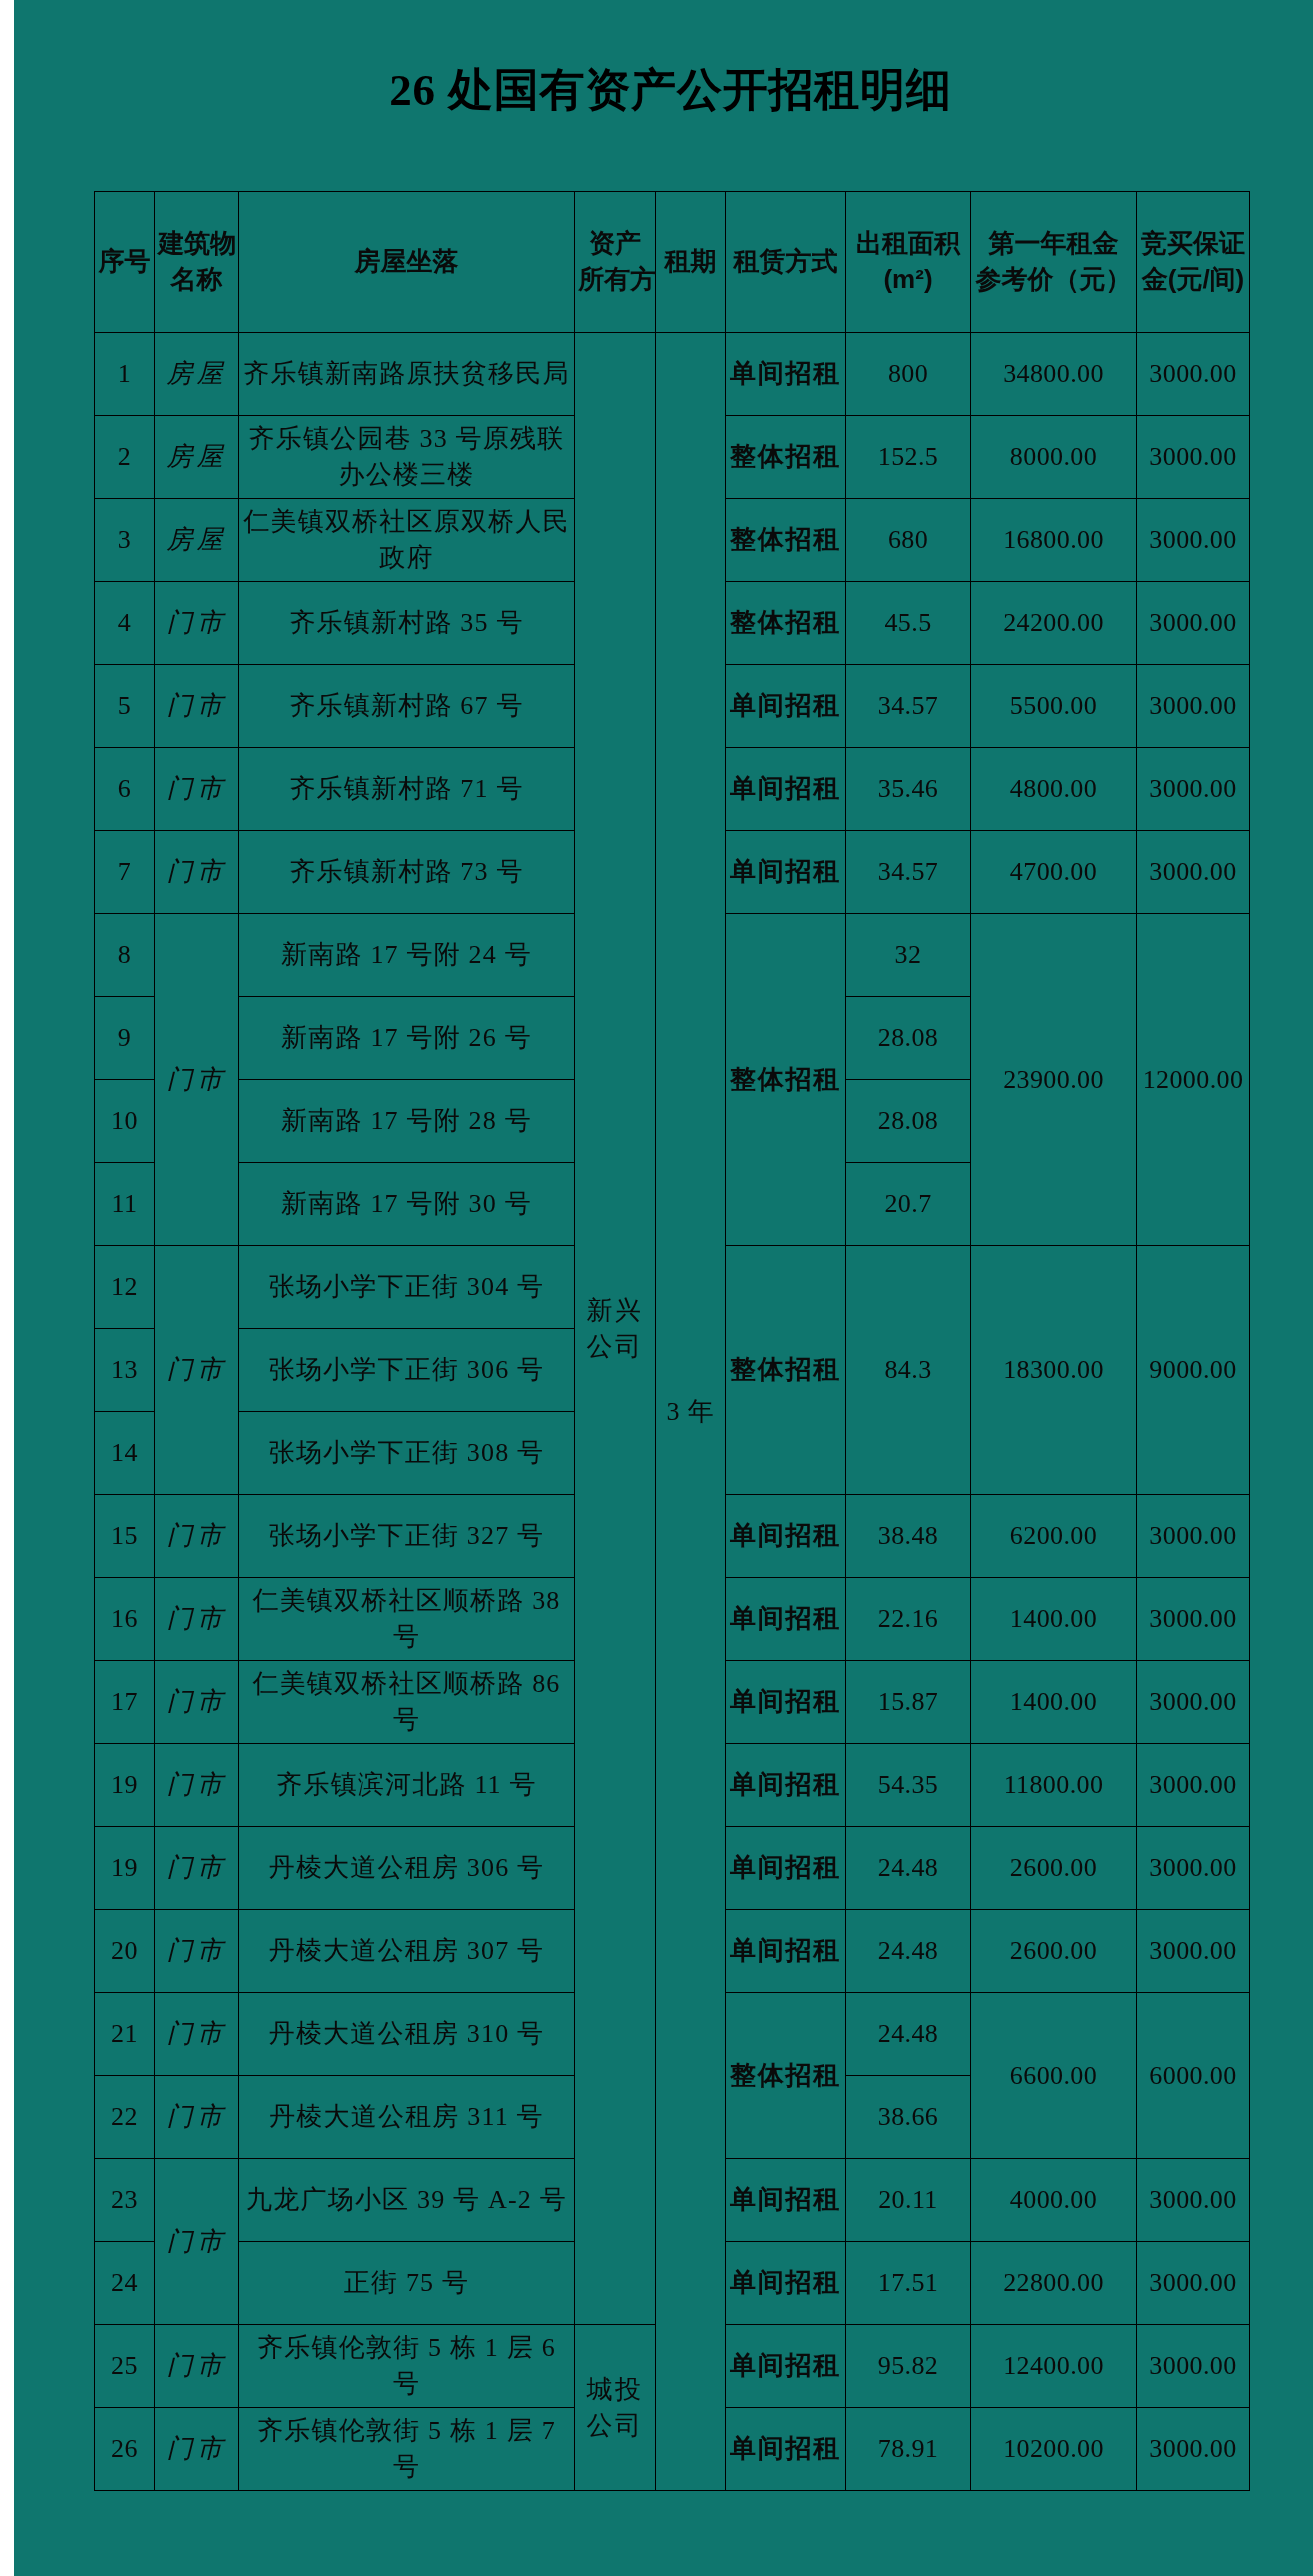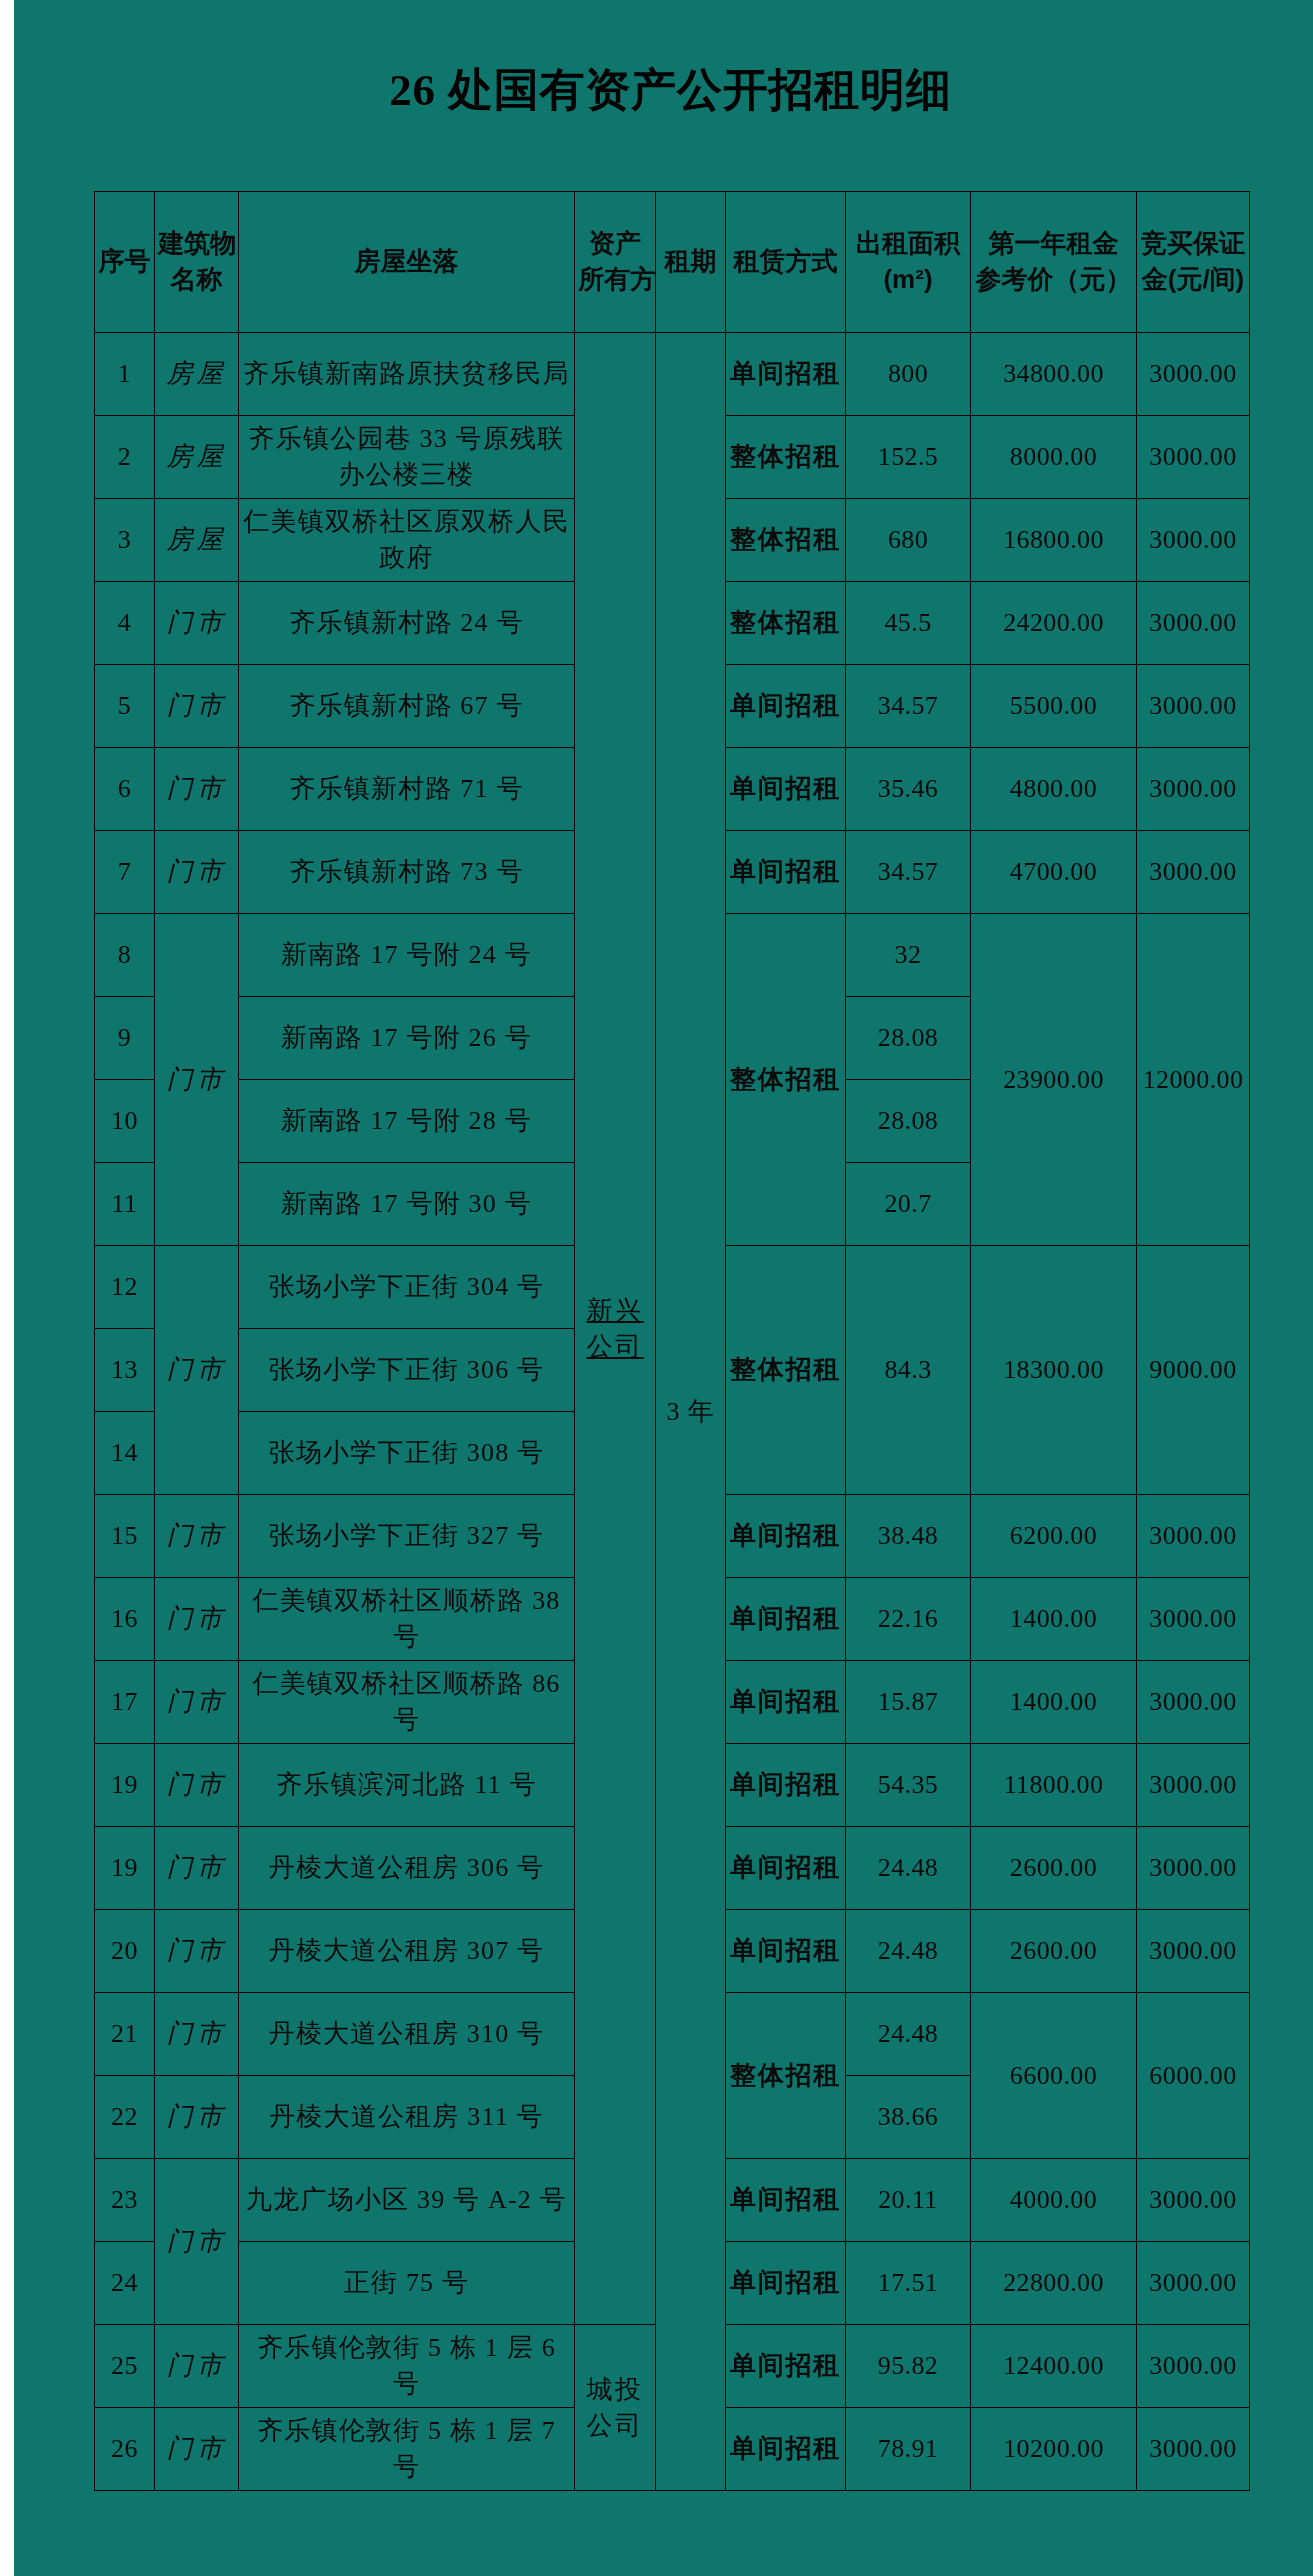--- a/index.html
+++ b/index.html
@@ -49,21 +49,21 @@
     padding:1.7px 0;
   }
   td.num{
     font-family:"Liberation Serif","DejaVu Serif",serif;
     letter-spacing:0.4px;
   }
   td.bld{letter-spacing:4.1px;font-style:italic;}
   td.addr{letter-spacing:1.2px;}
   td.mode{letter-spacing:1.7px;font-weight:bold;}
   td.own{white-space:pre;letter-spacing:2.5px;line-height:1.5;}
-  td.vtop-owner{vertical-align:top;padding-top:569px;text-decoration:underline;}
+  td.vtop-owner{vertical-align:top;padding-top:569px;}
   td.vtop-term{vertical-align:top;padding-top:586px;letter-spacing:0.8px;}
 </style>
 </head>
 <body>
 
 <div class="page">
   <div class="title">26 处国有资产公开招租明细</div>
 
   <table class="rental">
     <colgroup>
@@ -122,21 +122,21 @@
         <td class="bld">房屋</td>
         <td class="addr">仁美镇双桥社区原双桥人民政府</td>
         <td class="mode">整体招租</td>
         <td class="num">680</td>
         <td class="num">16800.00</td>
         <td class="num">3000.00</td>
       </tr>
       <tr>
         <td class="num">4</td>
         <td class="bld">门市</td>
-        <td class="addr">齐乐镇新村路 24 号</td>
+        <td class="addr">齐乐镇新村路 35 号</td>
         <td class="mode">整体招租</td>
         <td class="num">45.5</td>
         <td class="num">24200.00</td>
         <td class="num">3000.00</td>
       </tr>
       <tr>
         <td class="num">5</td>
         <td class="bld">门市</td>
         <td class="addr">齐乐镇新村路 67 号</td>
         <td class="mode">单间招租</td>

